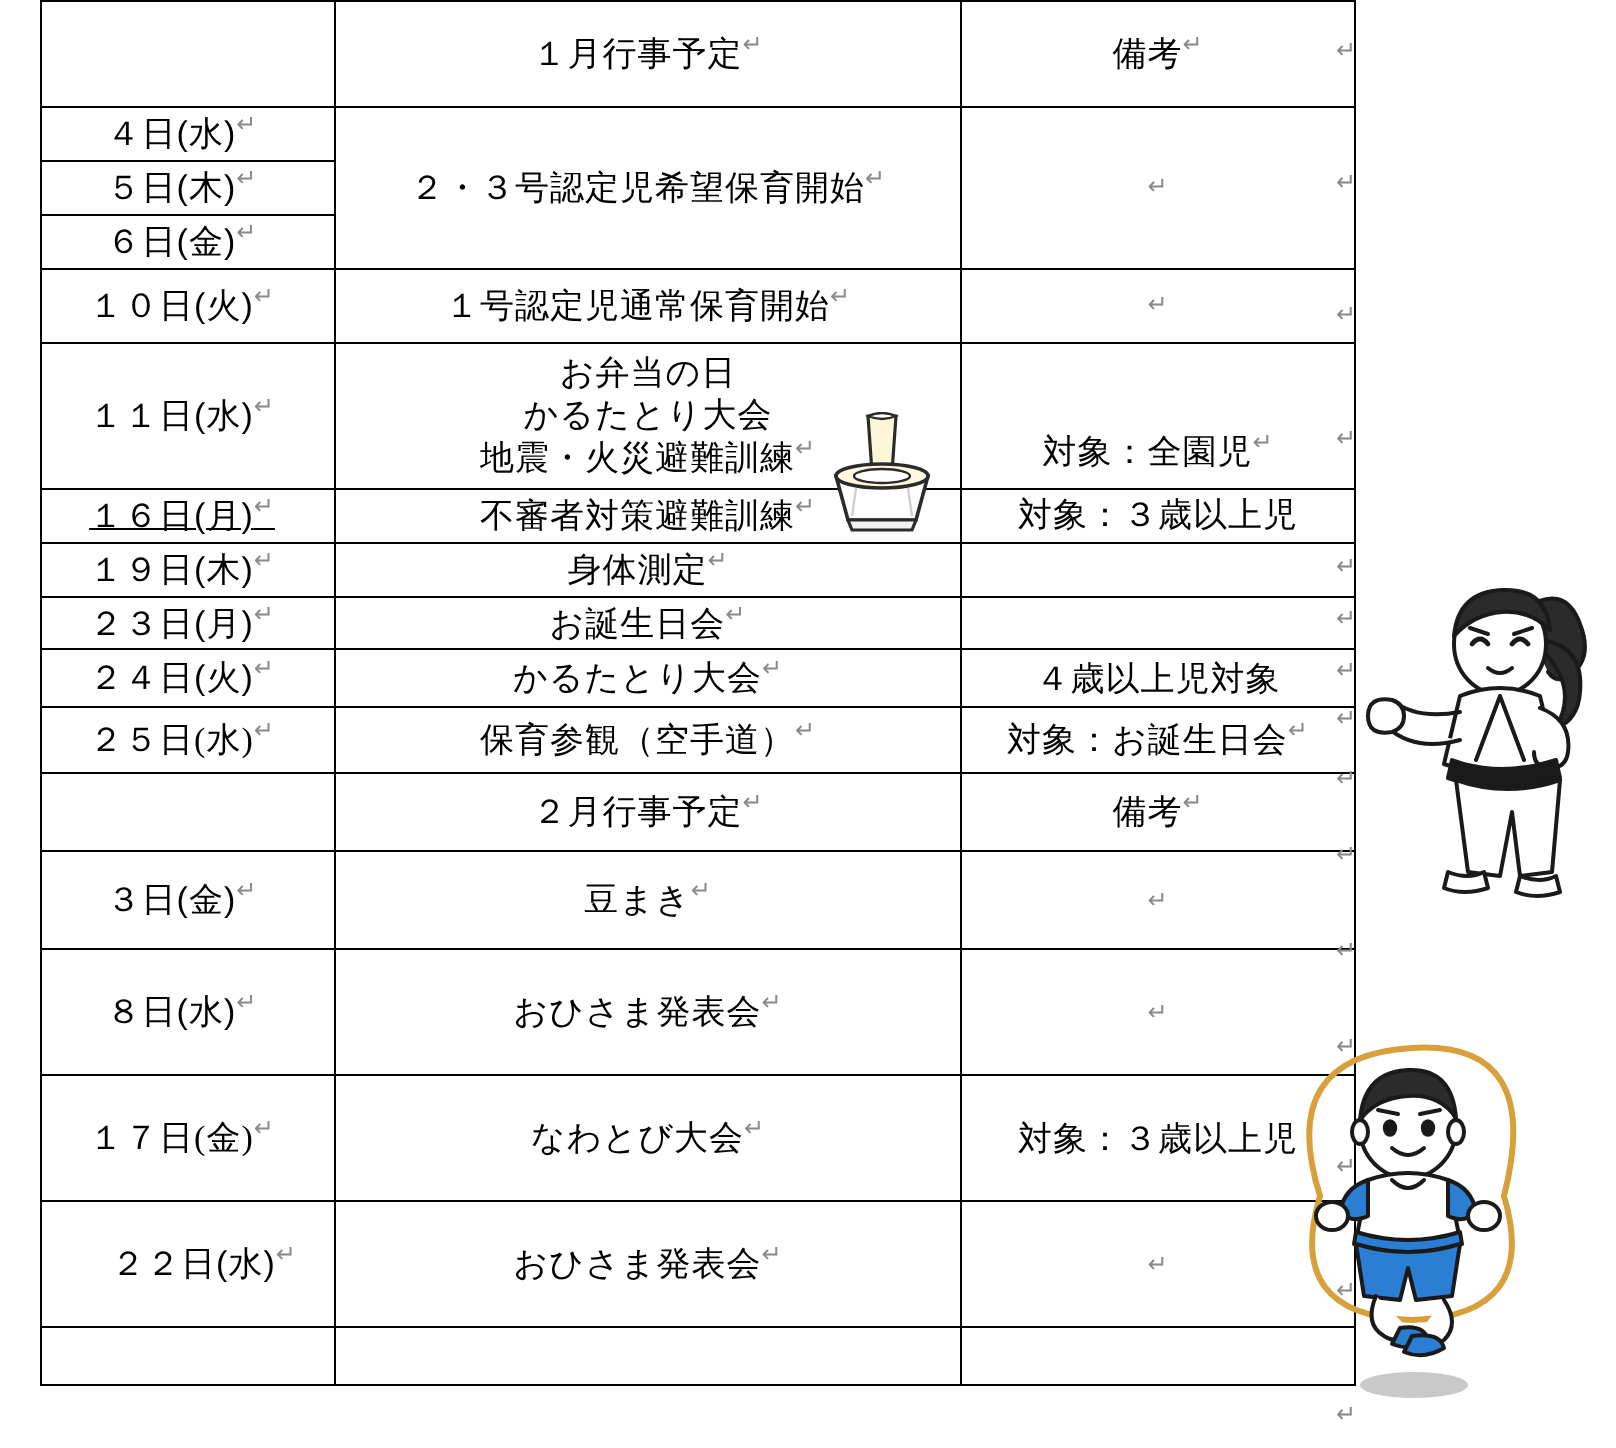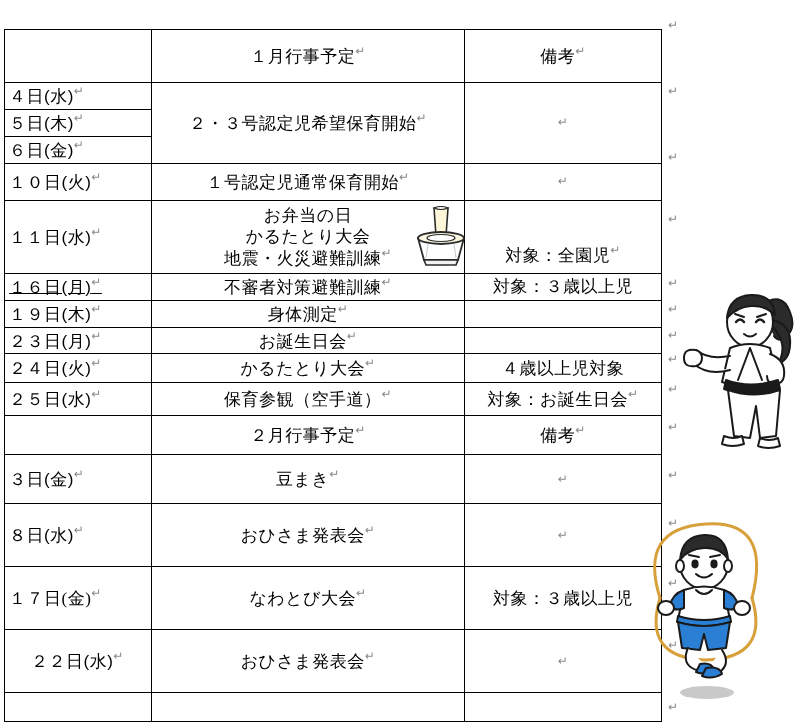--- a/index.html
+++ b/index.html
@@ -18,24 +18,23 @@
 
   .page {
     position: relative;
     width: 808px;
     height: 724px;
   }
 
   
   .sched-wrap {
     position: absolute;
-    left: 4px;
+    left: 20px;
     top: 0px;
     width: 654px;
-    margin-top: 29px;
   }
   table.sched {
     border-collapse: collapse;
     width: 654px;
     table-layout: fixed;
   }
   table.sched td {
     border: 1px solid #000000;
     padding: 0;
     vertical-align: middle;
@@ -44,21 +43,21 @@
   }
   .col-date { width: 146px; }
   .col-event { width: 312px; }
   .col-note  { width: 196px; }
 
   .cell-inner {
     display: block;
     padding: 2px 4px;
     line-height: 1.25;
   }
-  .ta-right  { text-align: left; padding-right: 10px; }
+  .ta-right  { text-align: center; padding-right: 10px; }
   .ta-center { text-align: center; }
 
   .head-row td {
     height: 52px;
   }
   .head-row .cell-inner {
     font-size: 17px;
     text-align: center;
   }
 
@@ -227,21 +226,21 @@
           </td>
           <td class="col-event">
             <span class="cell-inner ta-center"><span>かるたとり大会</span><span class="pilcrow">↵</span></span>
           </td>
           <td class="col-note">
             <span class="cell-inner ta-center"><span>４歳以上児対象</span></span>
           </td>
         </tr>
 
         <tr>
-          <td class="col-date" style="height:32px;">
+          <td class="col-date" style="height:32px;font-family:Liberation Serif, serif;">
             <span class="cell-inner ta-right"><span>２５日(水)</span><span class="pilcrow">↵</span></span>
           </td>
           <td class="col-event">
             <span class="cell-inner ta-center"><span>保育参観（空手道）</span><span class="pilcrow">↵</span></span>
           </td>
           <td class="col-note">
             <span class="cell-inner ta-center"><span>対象：お誕生日会</span><span class="pilcrow">↵</span></span>
           </td>
         </tr>
 

